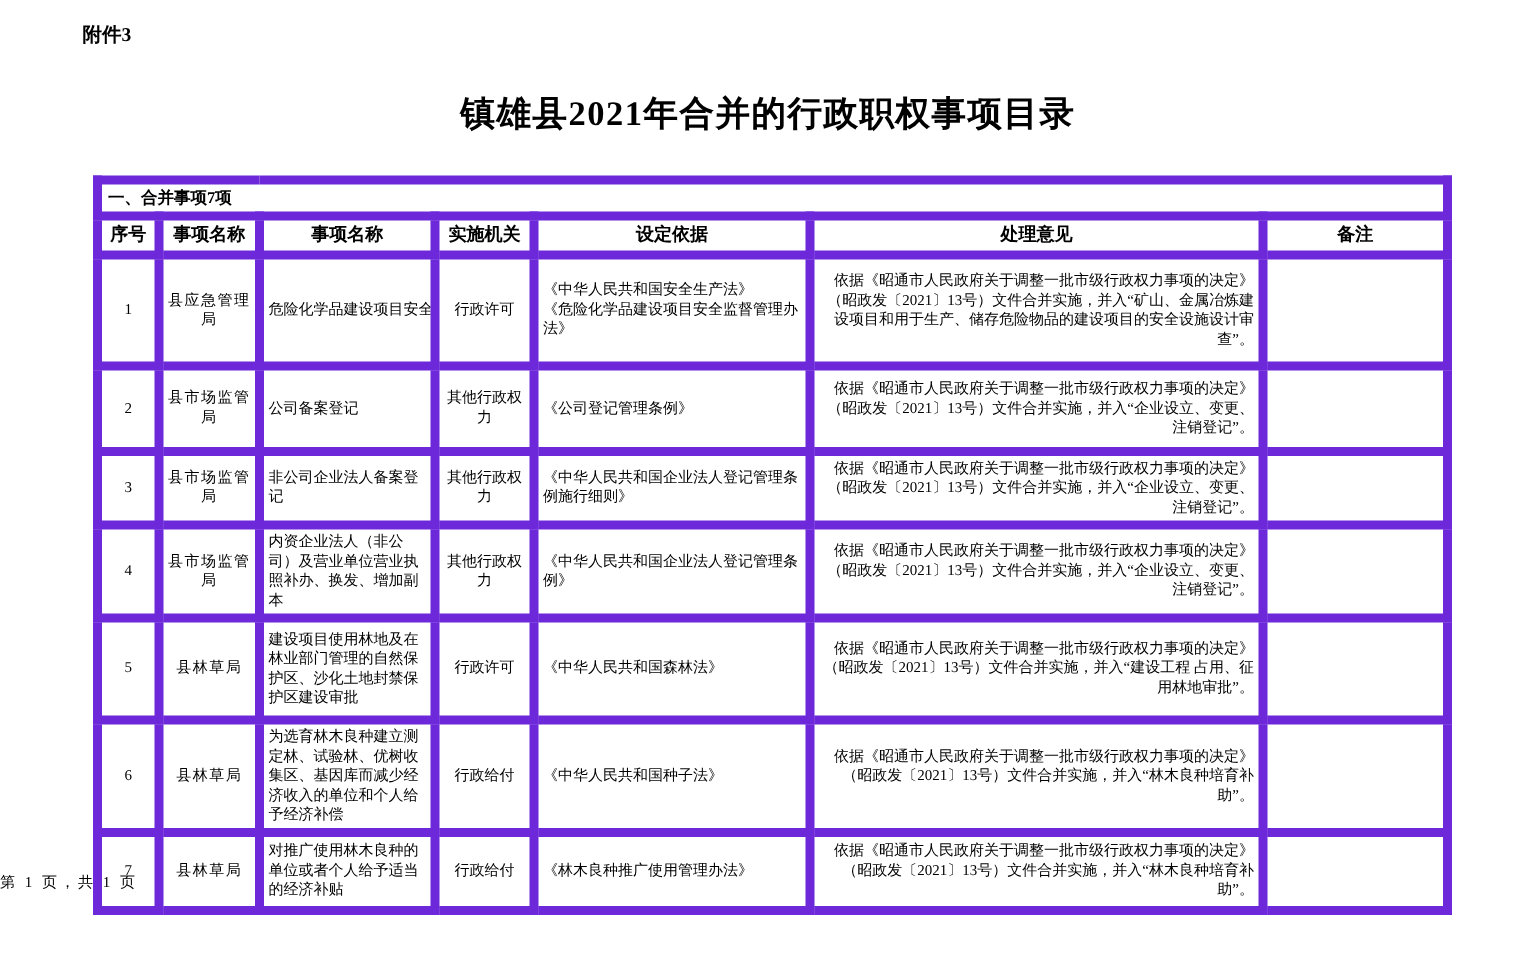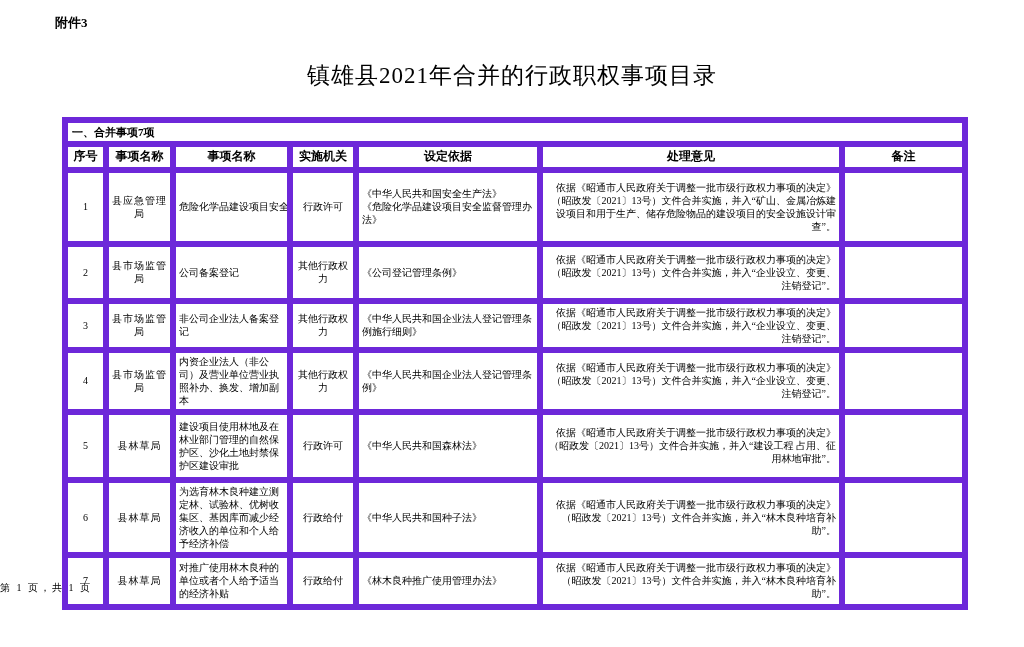--- a/index.html
+++ b/index.html
@@ -12,21 +12,21 @@
   }
   .page { position: relative; width: 1024px; height: 647px; background: #fff; padding-left: 48px; }
 
   .attachment-label {
     position: absolute; top: 14px; left: 55px;
     font-size: 13px; font-weight: bold;
   }
   .doc-title {
     position: absolute; top: 60px; left: 0; right: 0;
     text-align: center;
-    font-size: 23px; font-weight: normal;
+    font-size: 23px; font-weight: bold;
     letter-spacing: 1px;
   }
 
   table.catalog {
     position: absolute; top: 117px; left: 62px;
     width: 900px;
     border-collapse: collapse;
     table-layout: fixed;
     border: 2px solid #000;
   }

